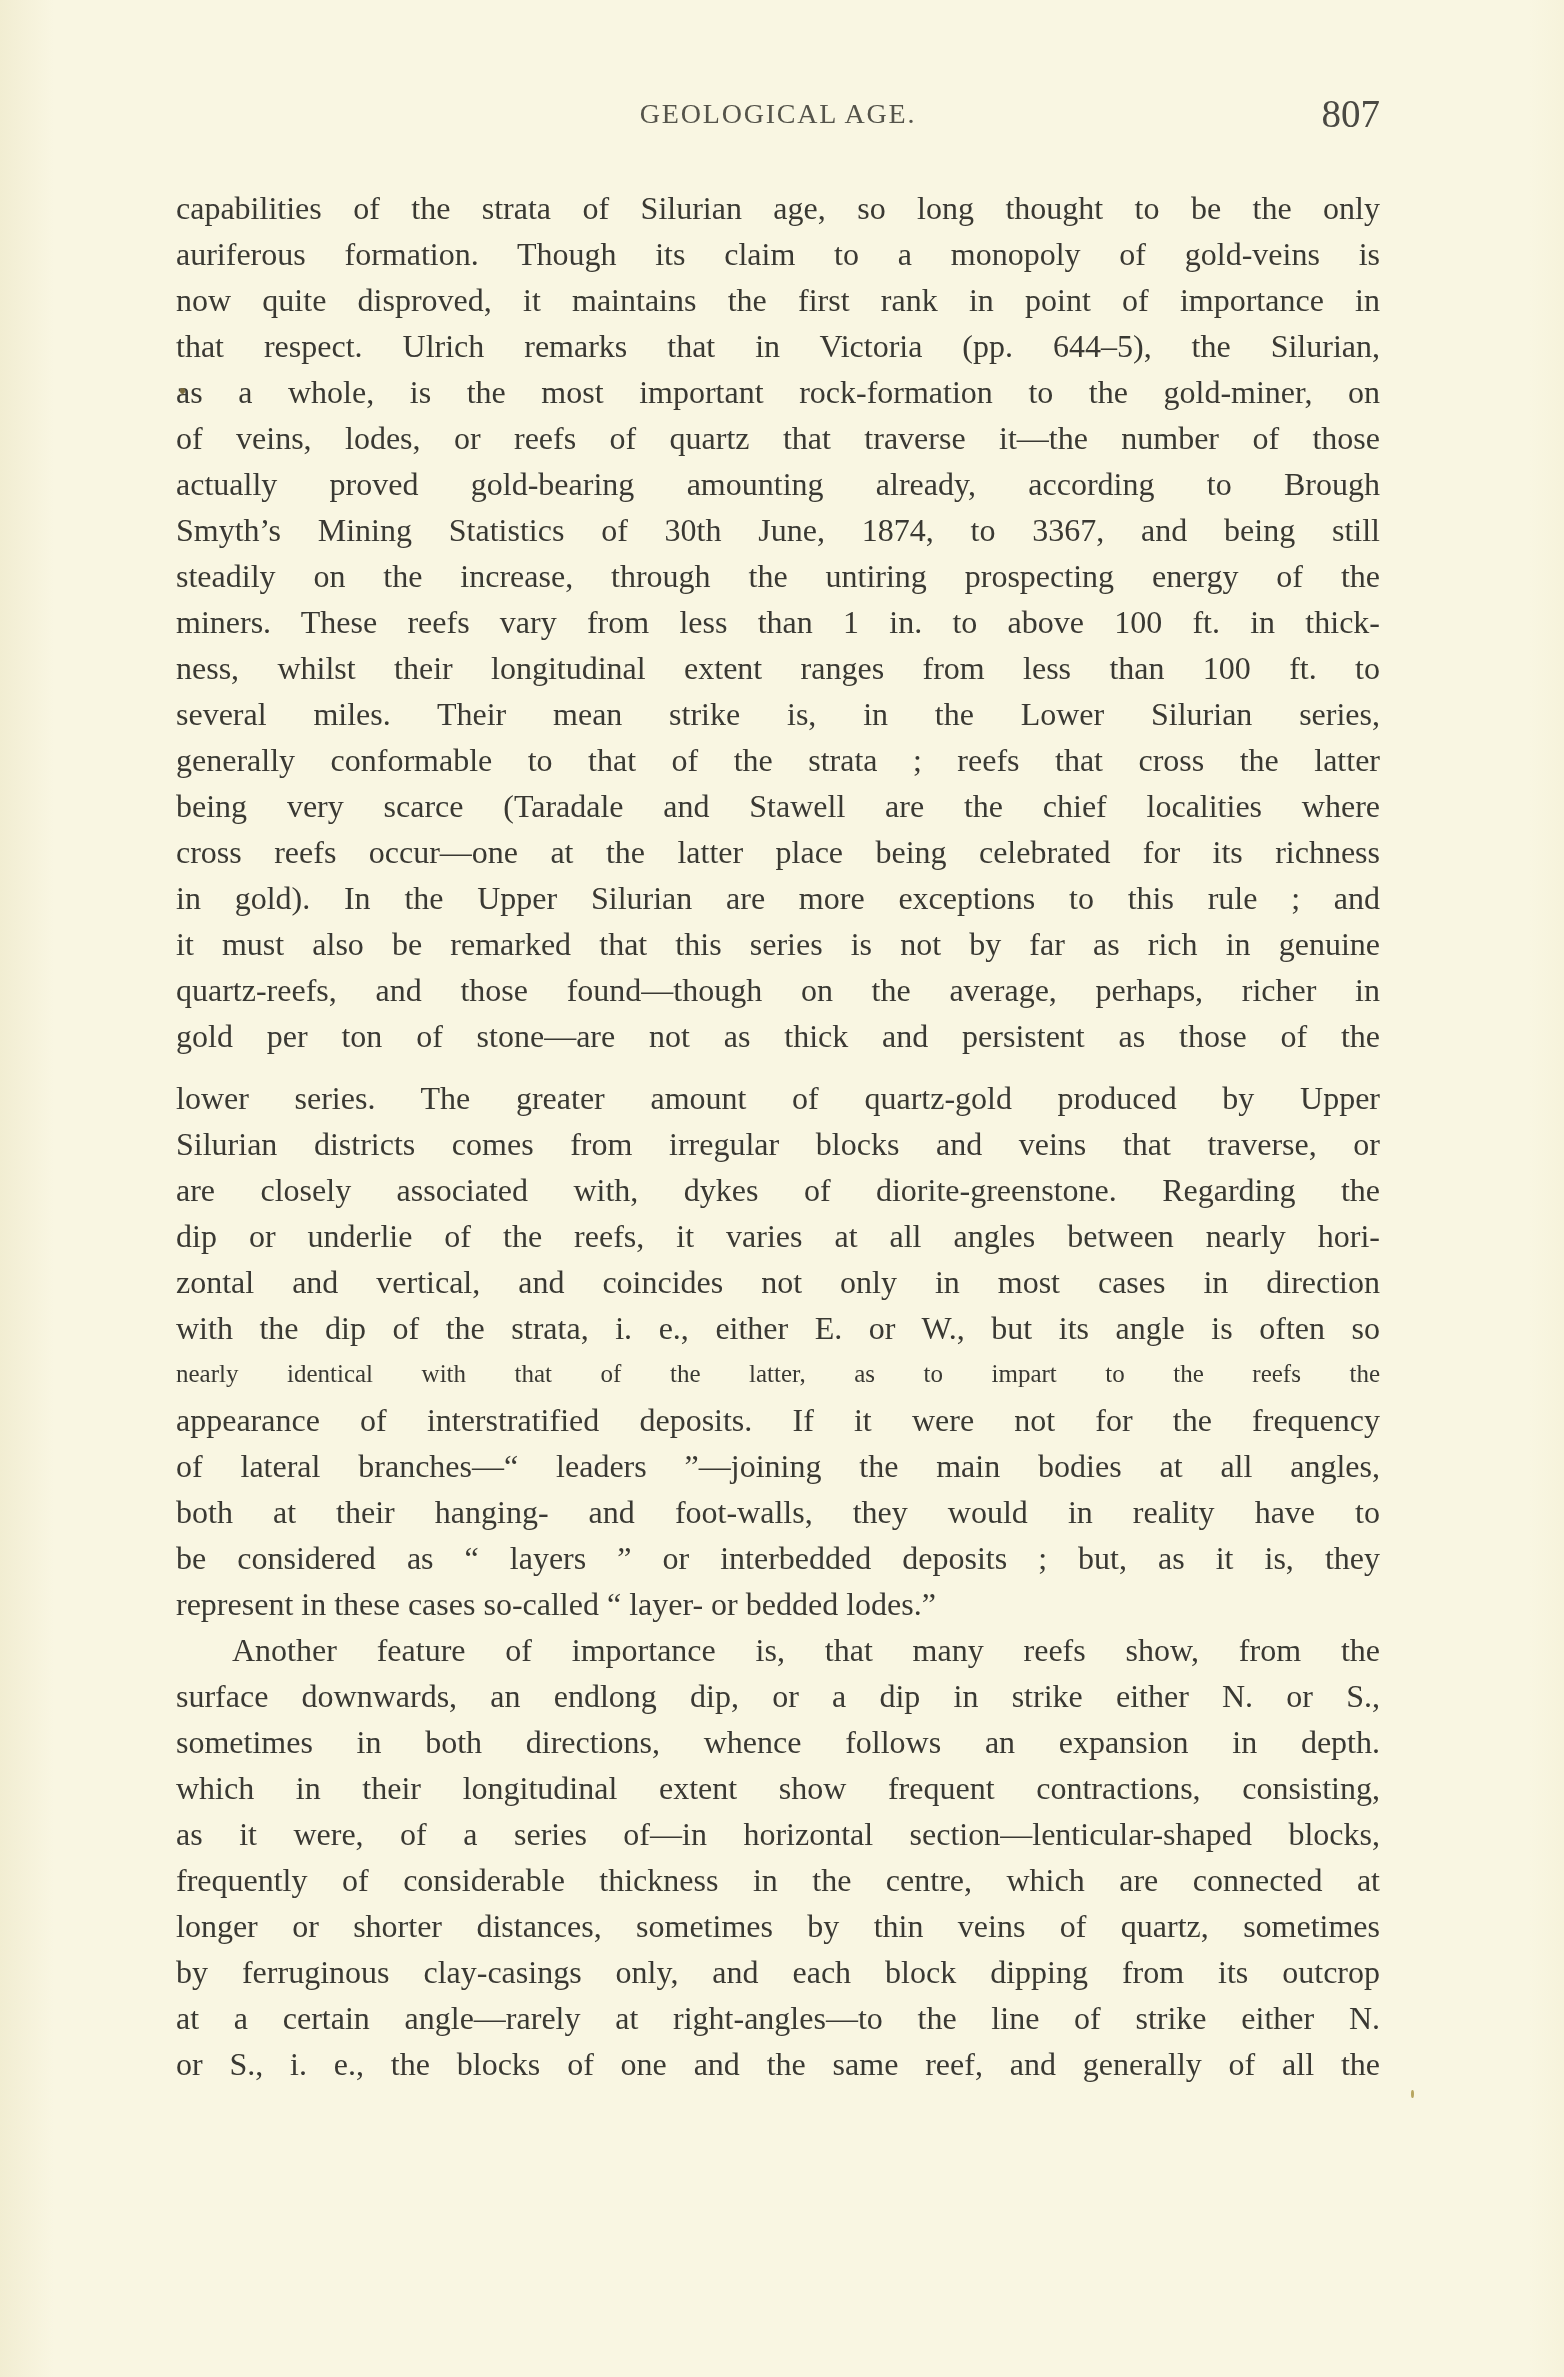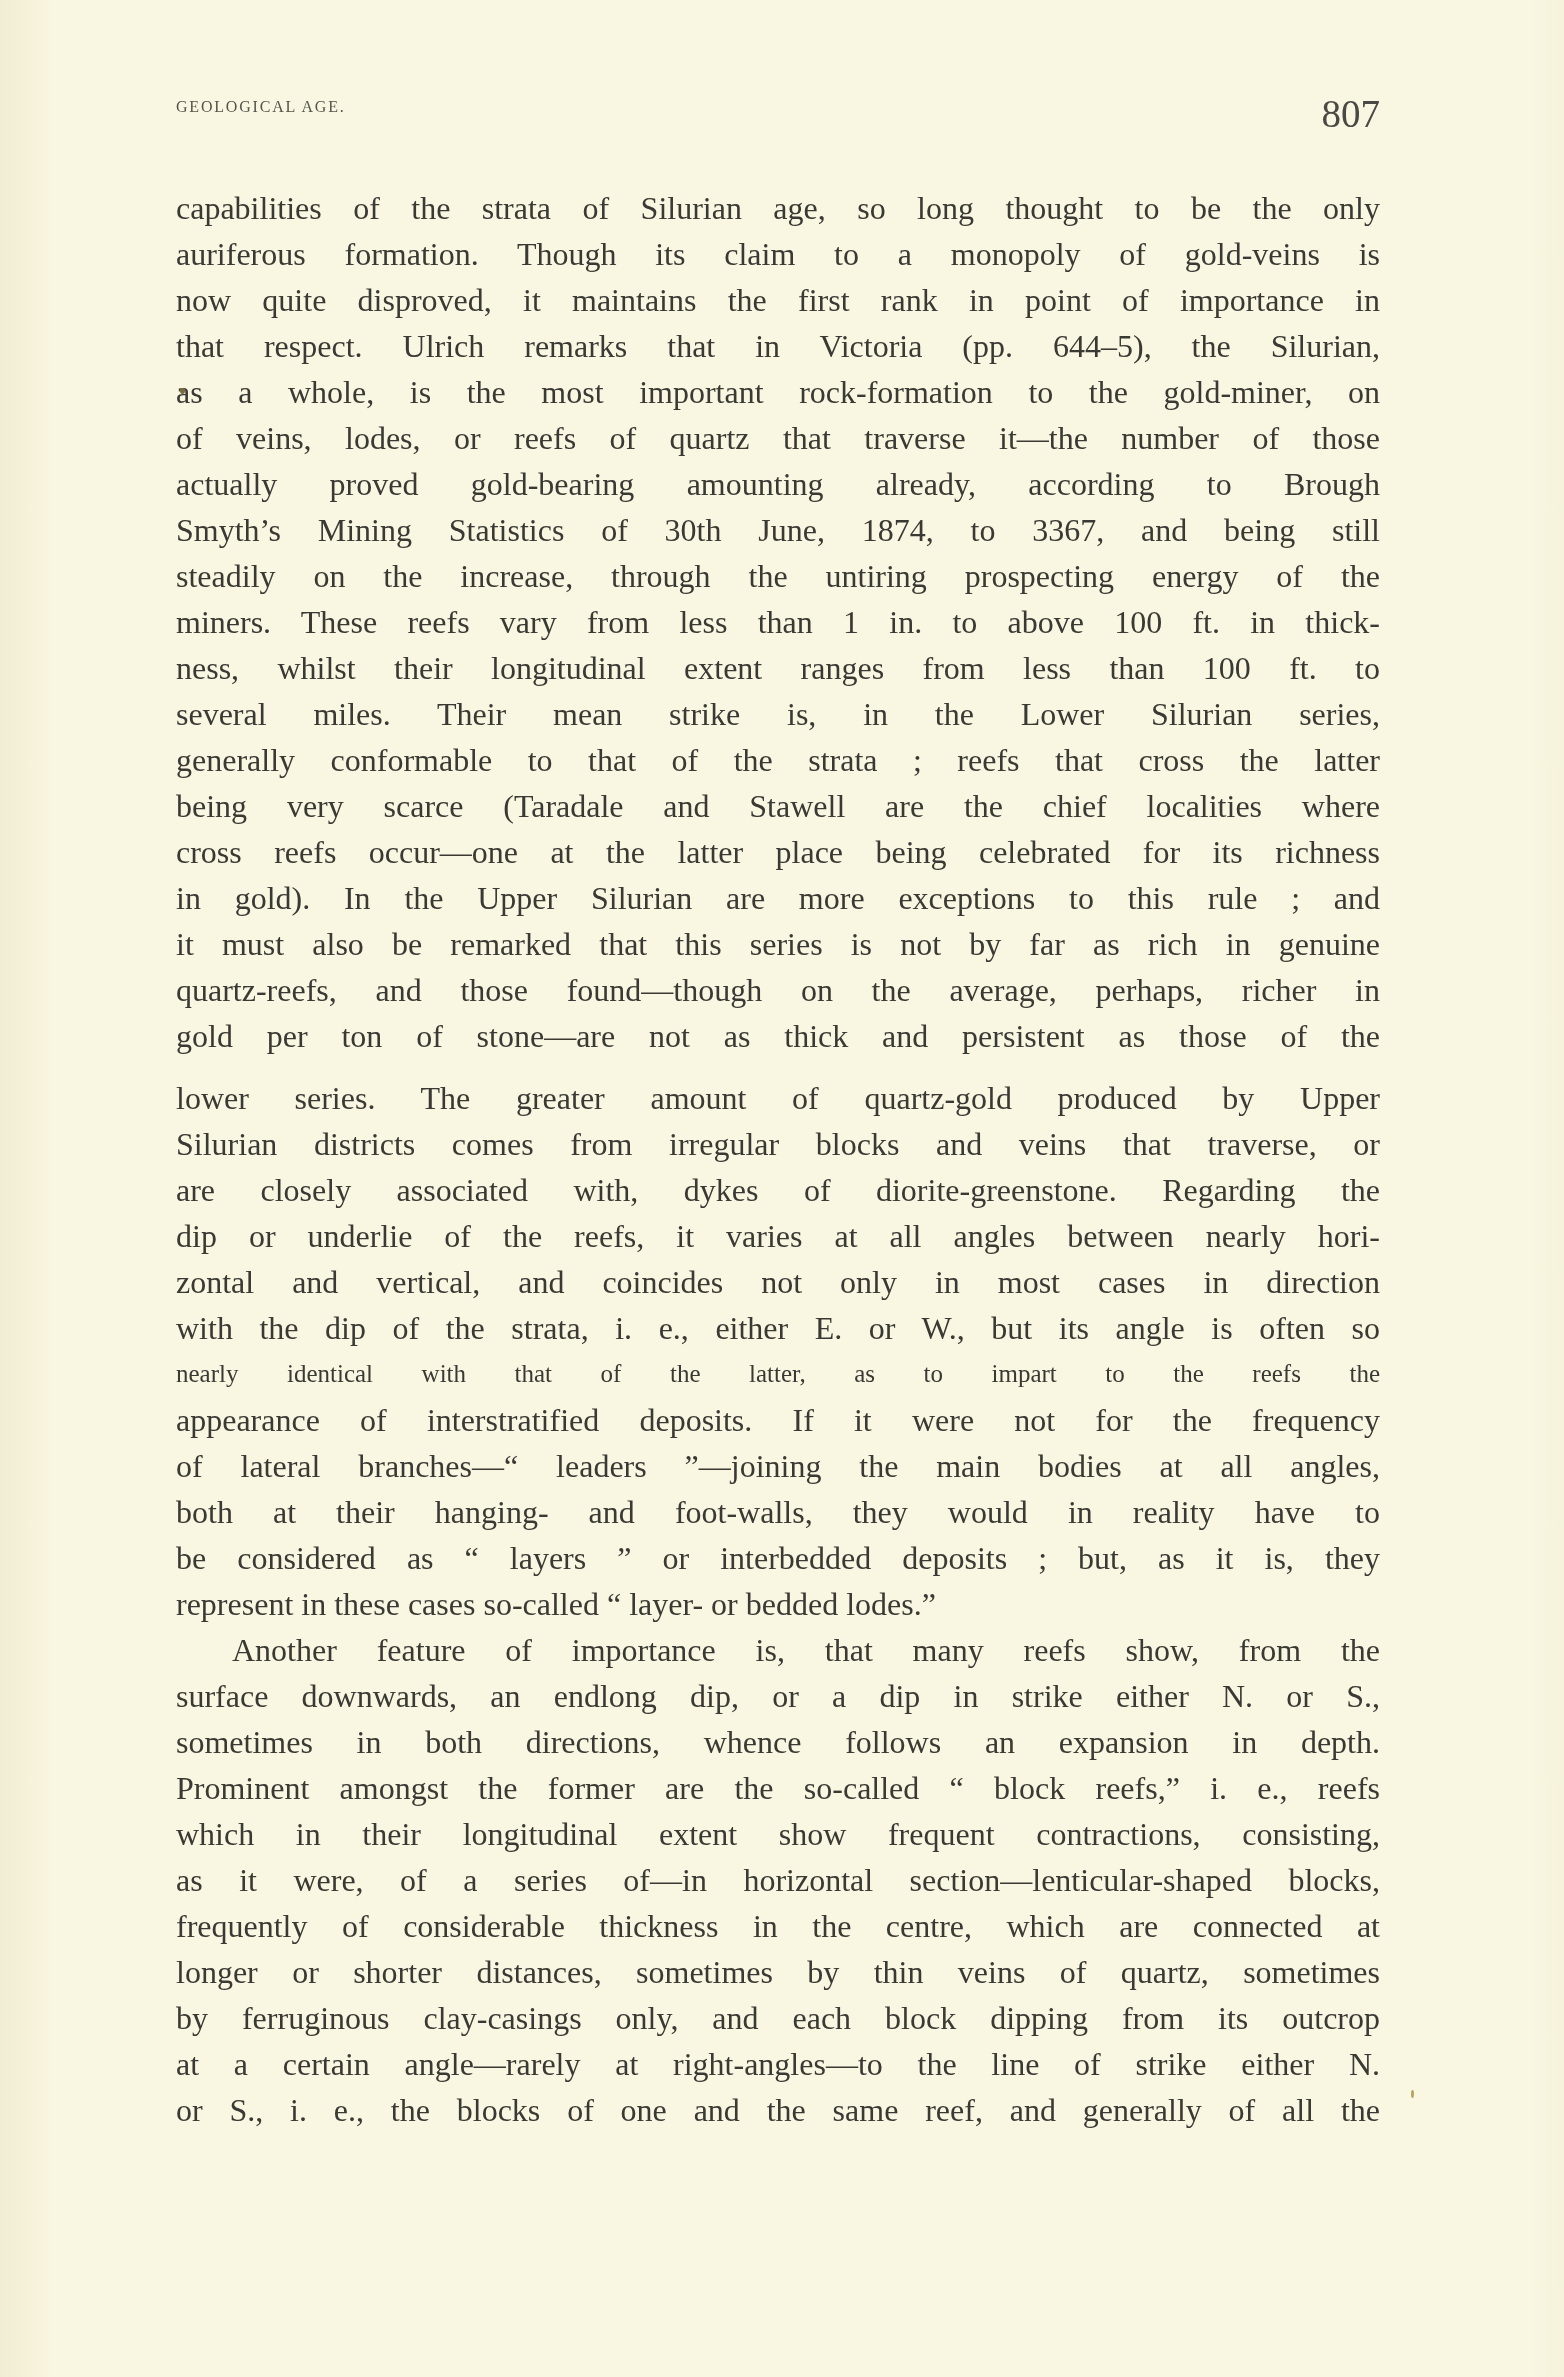--- a/index.html
+++ b/index.html
@@ -28,23 +28,23 @@
       position: absolute;
       top: 93px;
       left: 176px;
       width: 1204px;
       height: 54px;
     }
     .running-title {
       position: absolute;
       left: 0;
       width: 100%;
-      text-align: left;
+      text-align: center;
       top: 5.4px;
-      font-size: 16px;
+      font-size: 28px;
       letter-spacing: 1.8px;
       color: #55544b;
     }
     .page-number {
       position: absolute;
       right: 0;
       top: -1.8px;
       font-size: 39px;
       color: #4a4943;
     }
@@ -119,21 +119,20 @@
       <span class="line" style="font-size: 32px;">of lateral branches—“ leaders ”—joining the main bodies at all angles,</span>
       <span class="line" style="font-size: 32px;">both at their hanging- and foot-walls, they would in reality have to</span>
       <span class="line" style="font-size: 32px;">be considered as “ layers ” or interbedded deposits ; but, as it is, they</span>
       <span class="line last" style="font-size: 32px;">represent in these cases so-called “ layer- or bedded lodes.”</span>
     </div>
 
     <div class="paragraph">
       <span class="line indent" style="font-size: 32px;">Another feature of importance is, that many reefs show, from the</span>
       <span class="line" style="font-size: 32px;">surface downwards, an endlong dip, or a dip in strike either N. or S.,</span>
       <span class="line" style="font-size: 32px;">sometimes in both directions, whence follows an expansion in depth.</span>
-      <span class="line" style="font-size: 32px;">Prominent amongst the former are the so-called “ block reefs,” i. e., reefs</span>
       <span class="line" style="font-size: 32px;">which in their longitudinal extent show frequent contractions, consisting,</span>
       <span class="line" style="font-size: 32px;">as it were, of a series of—in horizontal section—lenticular-shaped blocks,</span>
       <span class="line" style="font-size: 32px;">frequently of considerable thickness in the centre, which are connected at</span>
       <span class="line" style="font-size: 32px;">longer or shorter distances, sometimes by thin veins of quartz, sometimes</span>
       <span class="line" style="font-size: 32px;">by ferruginous clay-casings only, and each block dipping from its outcrop</span>
       <span class="line" style="font-size: 32px;">at a certain angle—rarely at right-angles—to the line of strike either N.</span>
       <span class="line" style="font-size: 32px;">or S., i. e., the blocks of one and the same reef, and generally of all the</span>
     </div>
   </div>
 

